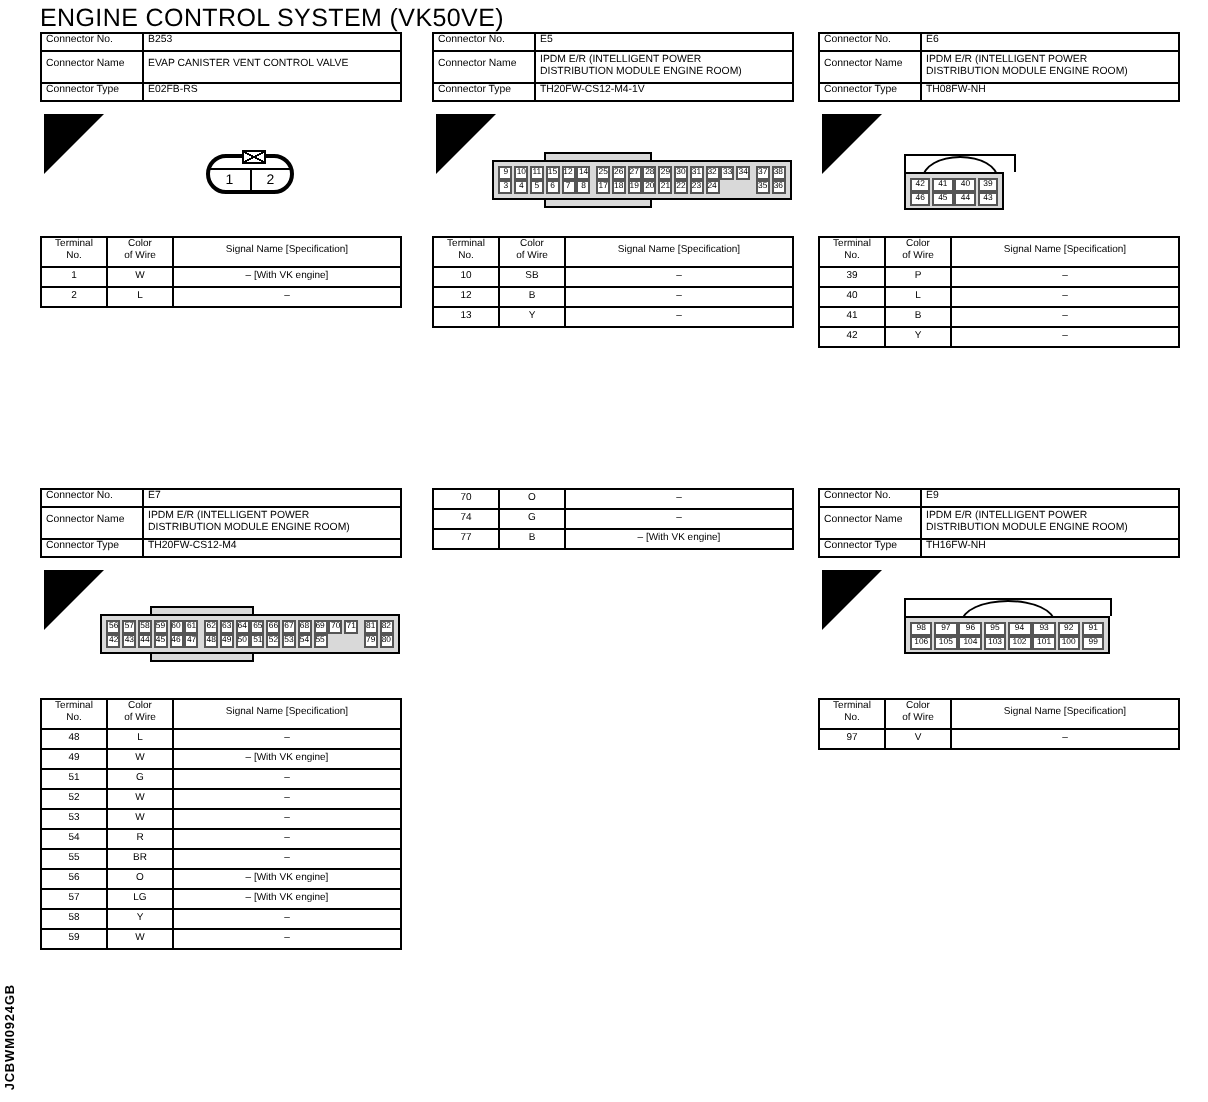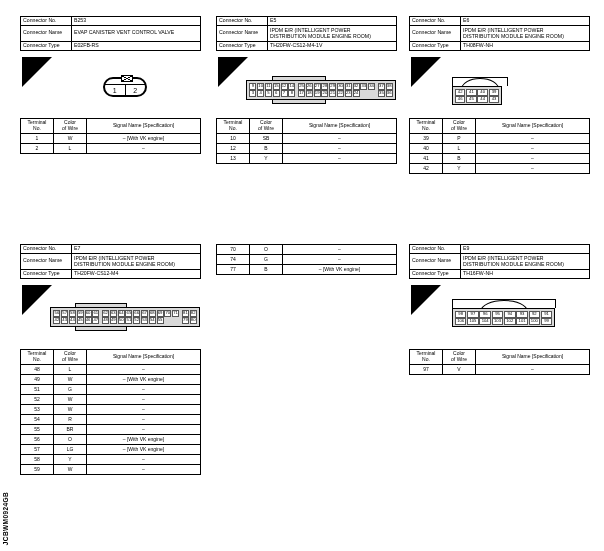--- a/index.html
+++ b/index.html
@@ -226,20 +226,21 @@
     writing-mode: vertical-rl;
     transform: rotate(180deg);
     white-space: nowrap;
   }
 </style>
 </head>
 <body>
 
 <div class="page">
 
+  <div class="doc-title">ENGINE CONTROL SYSTEM (VK50VE)</div>
 
   <div class="block" style="left:20px; top:16px;">
     <table class="hdr" style="width:181px;">
       <tbody>
           <tr>
         <td class="lbl">Connector No.</td>
         <td class="val">B253</td>
       </tr>
       <tr>
         <td class="lbl">Connector Name</td>

